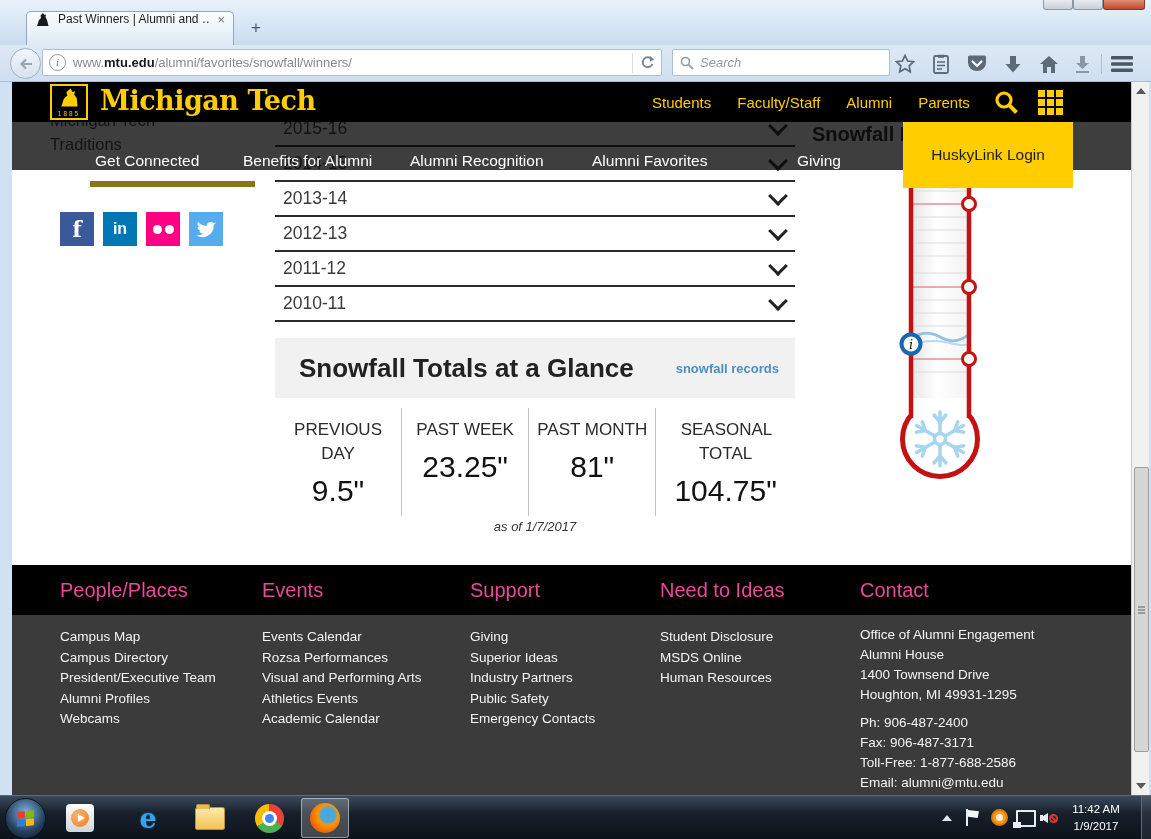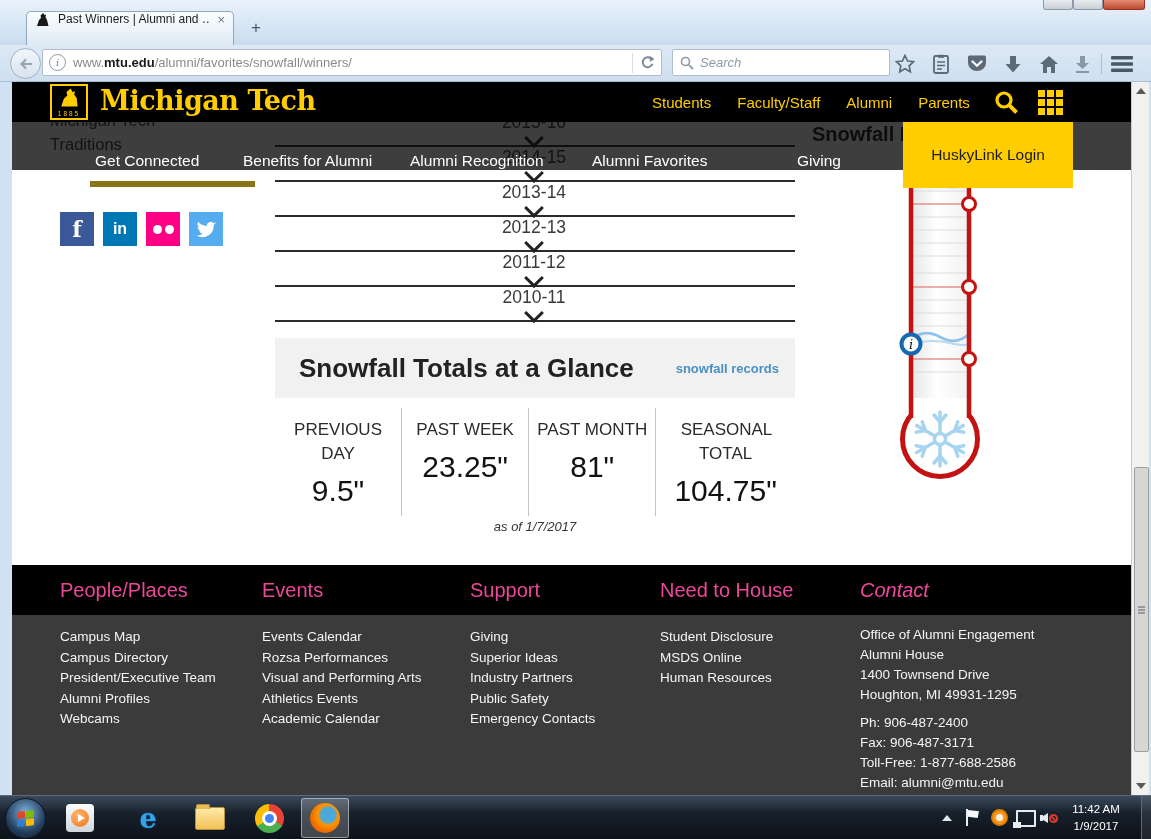--- a/index.html
+++ b/index.html
@@ -46,21 +46,21 @@
   .social{position:absolute;left:48px;top:130px;display:flex;gap:9px;}
   .soc{width:34px;height:34px;display:flex;align-items:center;justify-content:center;color:#fff;}
   .soc.fb{background:#3b5998;font-family:"DejaVu Serif",serif;font-weight:700;font-size:22px;}
   .soc.li{background:#0077b5;font-weight:700;font-size:16px;}
   .soc.fl{background:#ff0084;}
   .fl-d{width:9px;height:9px;border-radius:50%;background:#fff;display:inline-block;margin:0 1.5px;}
   .soc.tw{background:#55acee;}
 
   .yearlist{position:absolute;left:263px;top:30px;width:520px;}
   .yrow{height:35px;border-bottom:2px solid #2b2b2b;display:flex;align-items:center;
-    justify-content:space-between;font-size:17.5px;color:#3a3a3a;padding:0 10px 0 8px;box-sizing:border-box;flex-direction:column;}
+    justify-content:space-between;font-size:17.5px;color:#3a3a3a;padding:0 10px 0 8px;box-sizing:border-box;}
   .chev{width:11px;height:11px;border-right:3px solid #222;border-bottom:3px solid #222;
     transform:rotate(45deg);margin-top:-6px;}
 
   .meterhead{position:absolute;left:800px;top:41px;font-size:20px;font-weight:700;color:#222;white-space:nowrap;}
 
   .glance{position:absolute;left:263px;top:256px;width:520px;height:60px;background:#f1f1f1;
     display:flex;align-items:center;justify-content:space-between;padding:0 16px 0 24px;box-sizing:border-box;}
   .glance h2{margin:0;font-size:26px;color:#222;}
   .glance a{font-size:13px;font-weight:700;color:#4a90c2;text-decoration:none;}
 
@@ -395,22 +395,22 @@
         <div class="val">104.75"</div>
       </div>
     </div>
     <div class="asof">as of 1/7/2017</div>
 
     <div class="f-head"></div>
     <div class="f-body"></div>
     <div class="fh" style="left:48px;">People/Places</div>
     <div class="fh" style="left:250px;">Events</div>
     <div class="fh" style="left:458px;">Support</div>
-    <div class="fh" style="left:648px;">Need to House</div>
-    <div class="fh" style="left:848px;font-style:italic;">Contact</div>
+    <div class="fh" style="left:648px;">Need to Ideas</div>
+    <div class="fh" style="left:848px;">Contact</div>
 
     <div class="fcol" style="left:48px;">
       <a>Campus Map</a>
       <a>Campus Directory</a>
       <a>President/Executive Team</a>
       <a>Alumni Profiles</a>
       <a>Webcams</a>
     </div>
     <div class="fcol" style="left:250px;">
       <a>Events Calendar</a>

